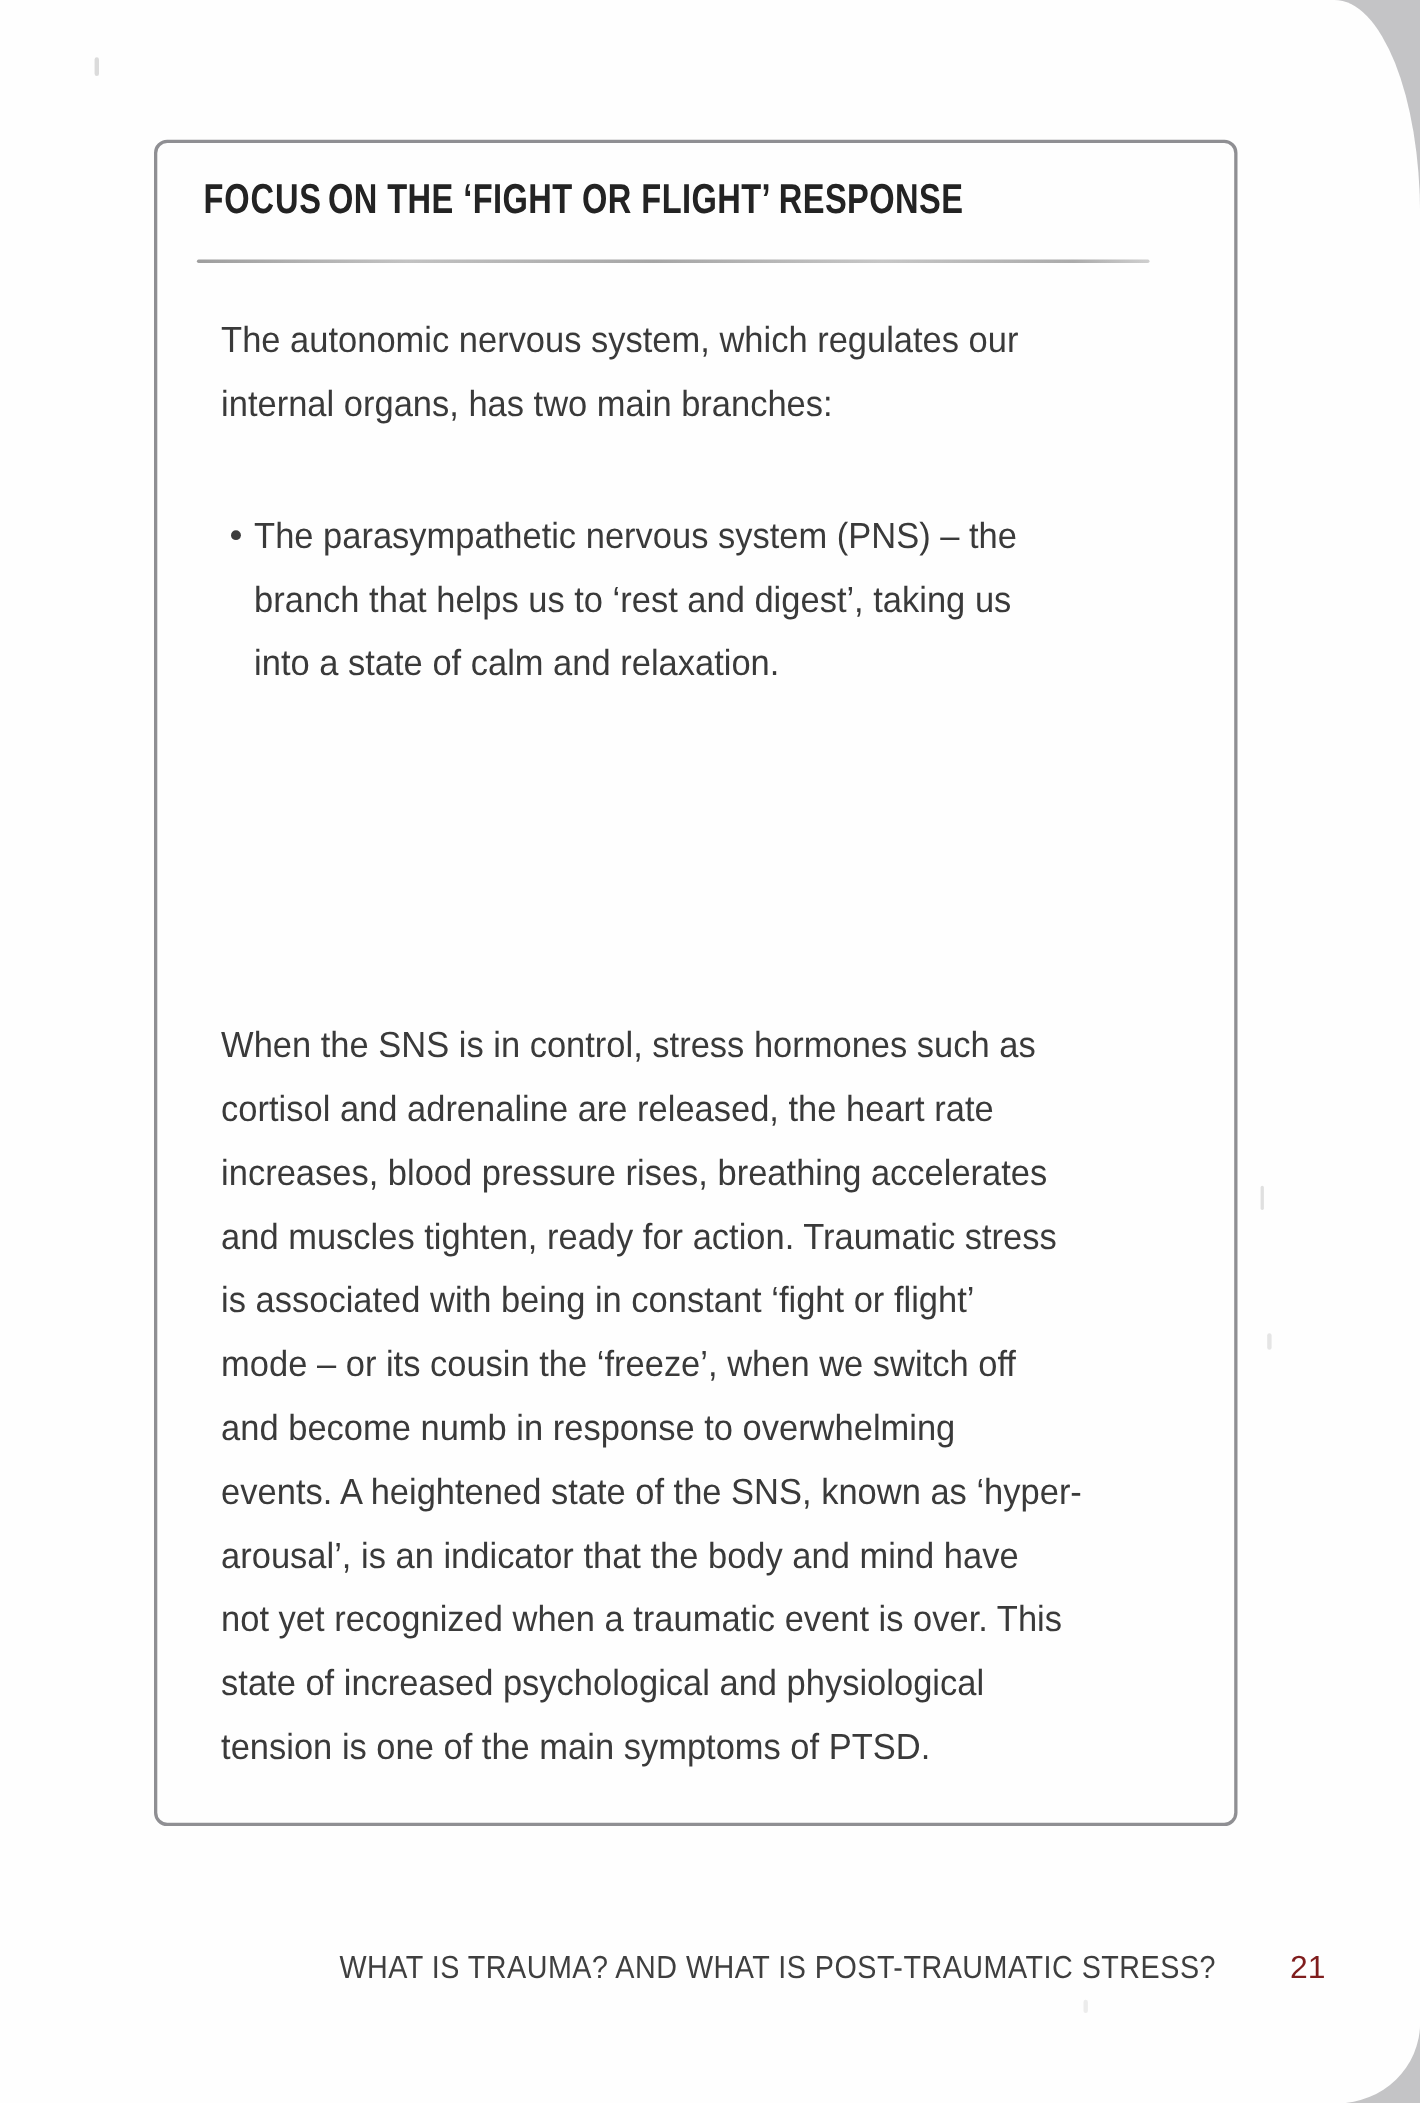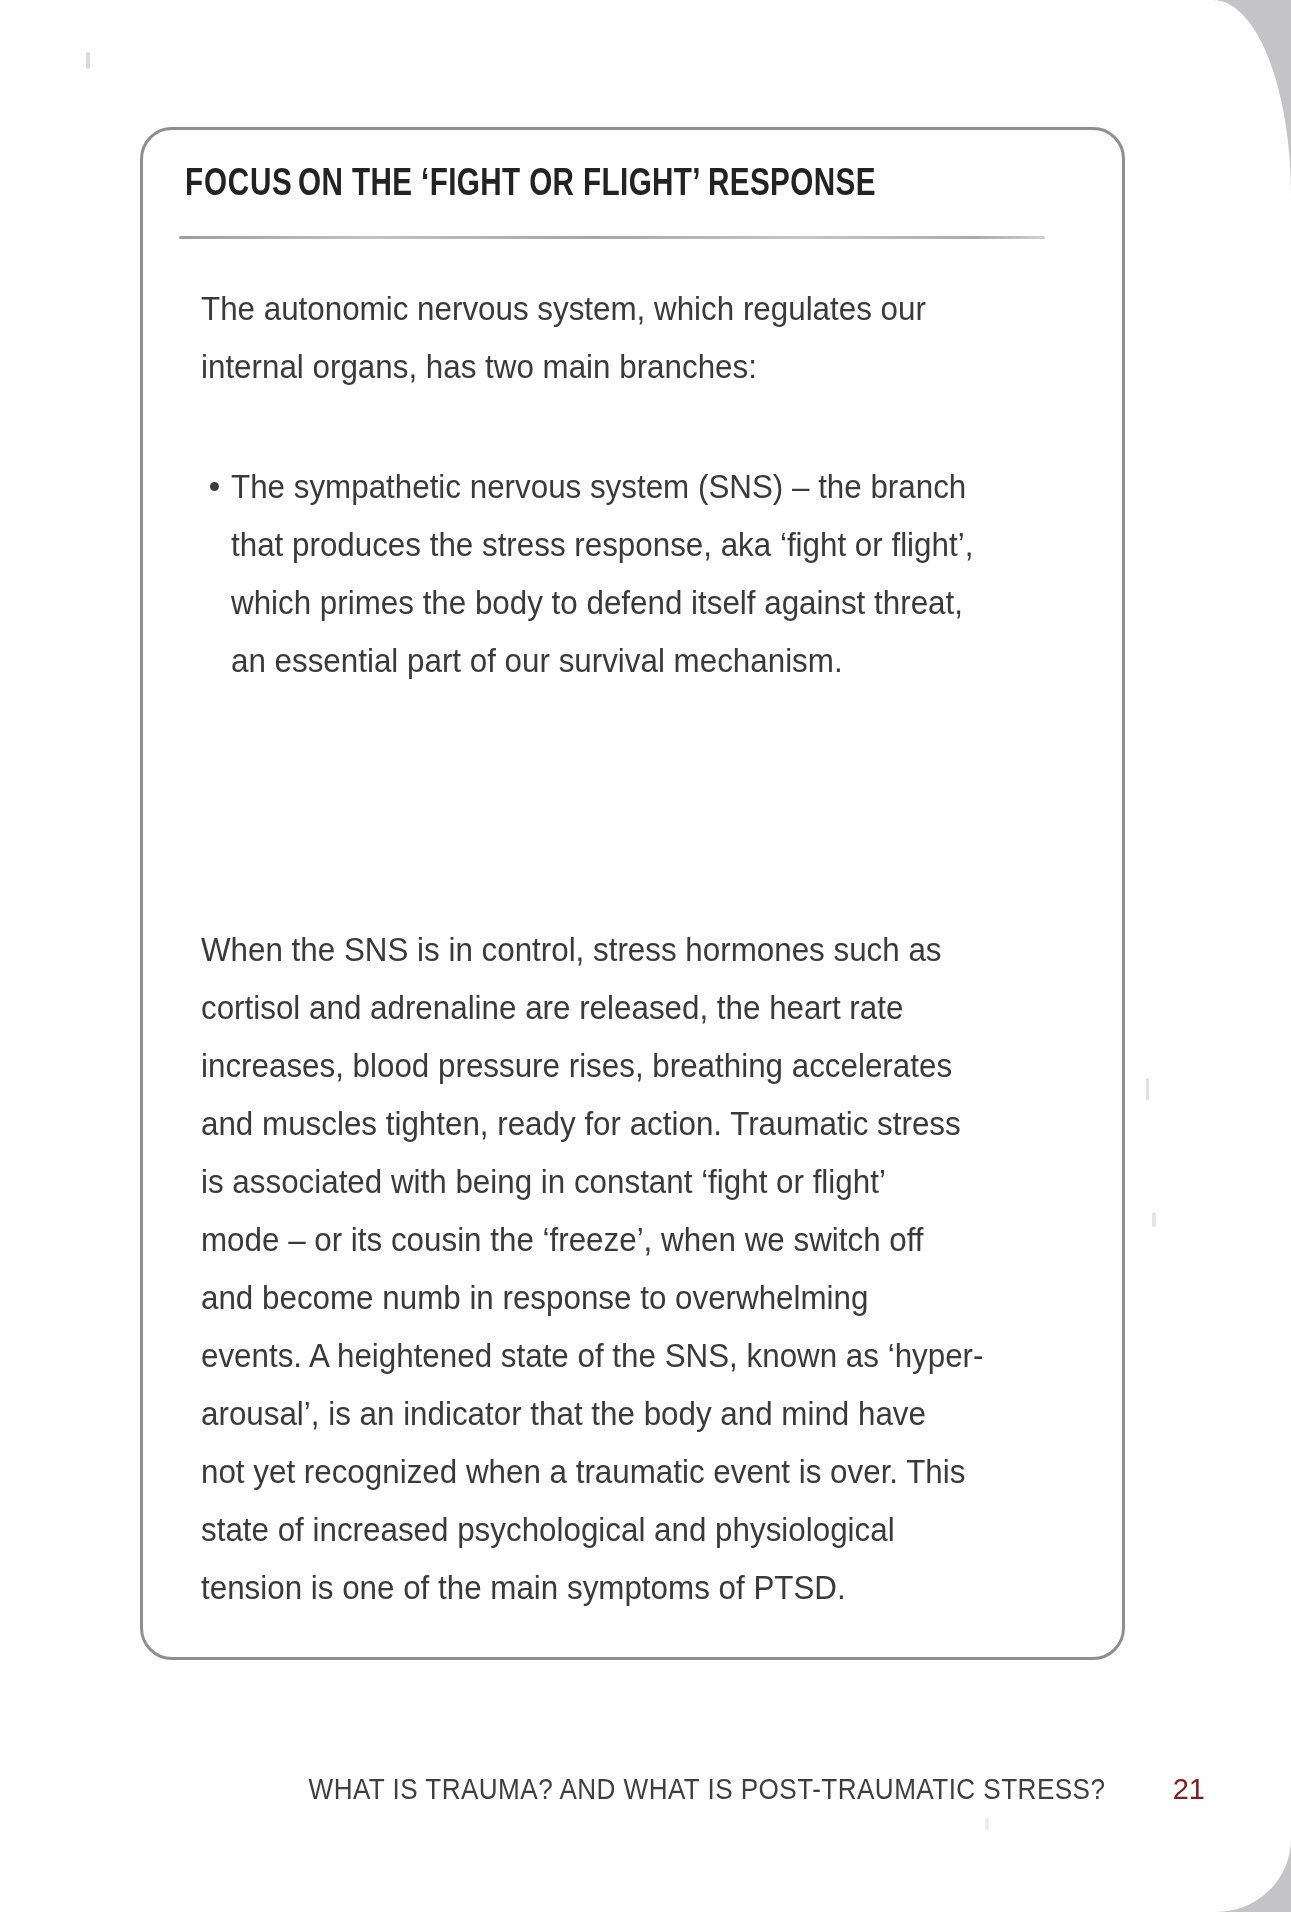--- a/index.html
+++ b/index.html
@@ -23,21 +23,21 @@
     border-bottom-right-radius: 75px 73px;
   }
   .focus-box {
     position: absolute;
     left: 140px;
     top: 127px;
     width: 985px;
     height: 1533px;
     box-sizing: border-box;
     border: 3px solid #8f8f93;
-    border-radius: 32px;
+    border-radius: 12px;
     background: #fefefe;
   }
   .box-title {
     position: absolute;
     left: 42px;
     top: 32px;
     font-size: 38px;
     font-weight: bold;
     color: #232323;
     line-height: 40px;
@@ -139,24 +139,23 @@
       </div>
 
       <div class="title-divider"></div>
 
       <div class="para intro-para">The autonomic nervous system, which regulates our
 internal organs, has two main branches:</div>
 
       <div class="bullet-list">
         <div class="bullet-item">
           <span class="bullet-dot"></span>
-          <span class="bullet-text">The sympathetic nervous system (SNS) – the branch
-that produces the stress response, aka ‘fight or flight’,
-which primes the body to defend itself against threat,
-an essential part of our survival mechanism.</span>
+          <span class="bullet-text">The parasympathetic nervous system (PNS) – the
+branch that helps us to ‘rest and digest’, taking us
+into a state of calm and relaxation.</span>
         </div>
       </div>
 
       <div class="para body-para">When the SNS is in control, stress hormones such as
 cortisol and adrenaline are released, the heart rate
 increases, blood pressure rises, breathing accelerates
 and muscles tighten, ready for action. Traumatic stress
 is associated with being in constant ‘fight or flight’
 mode – or its cousin the ‘freeze’, when we switch off
 and become numb in response to overwhelming

